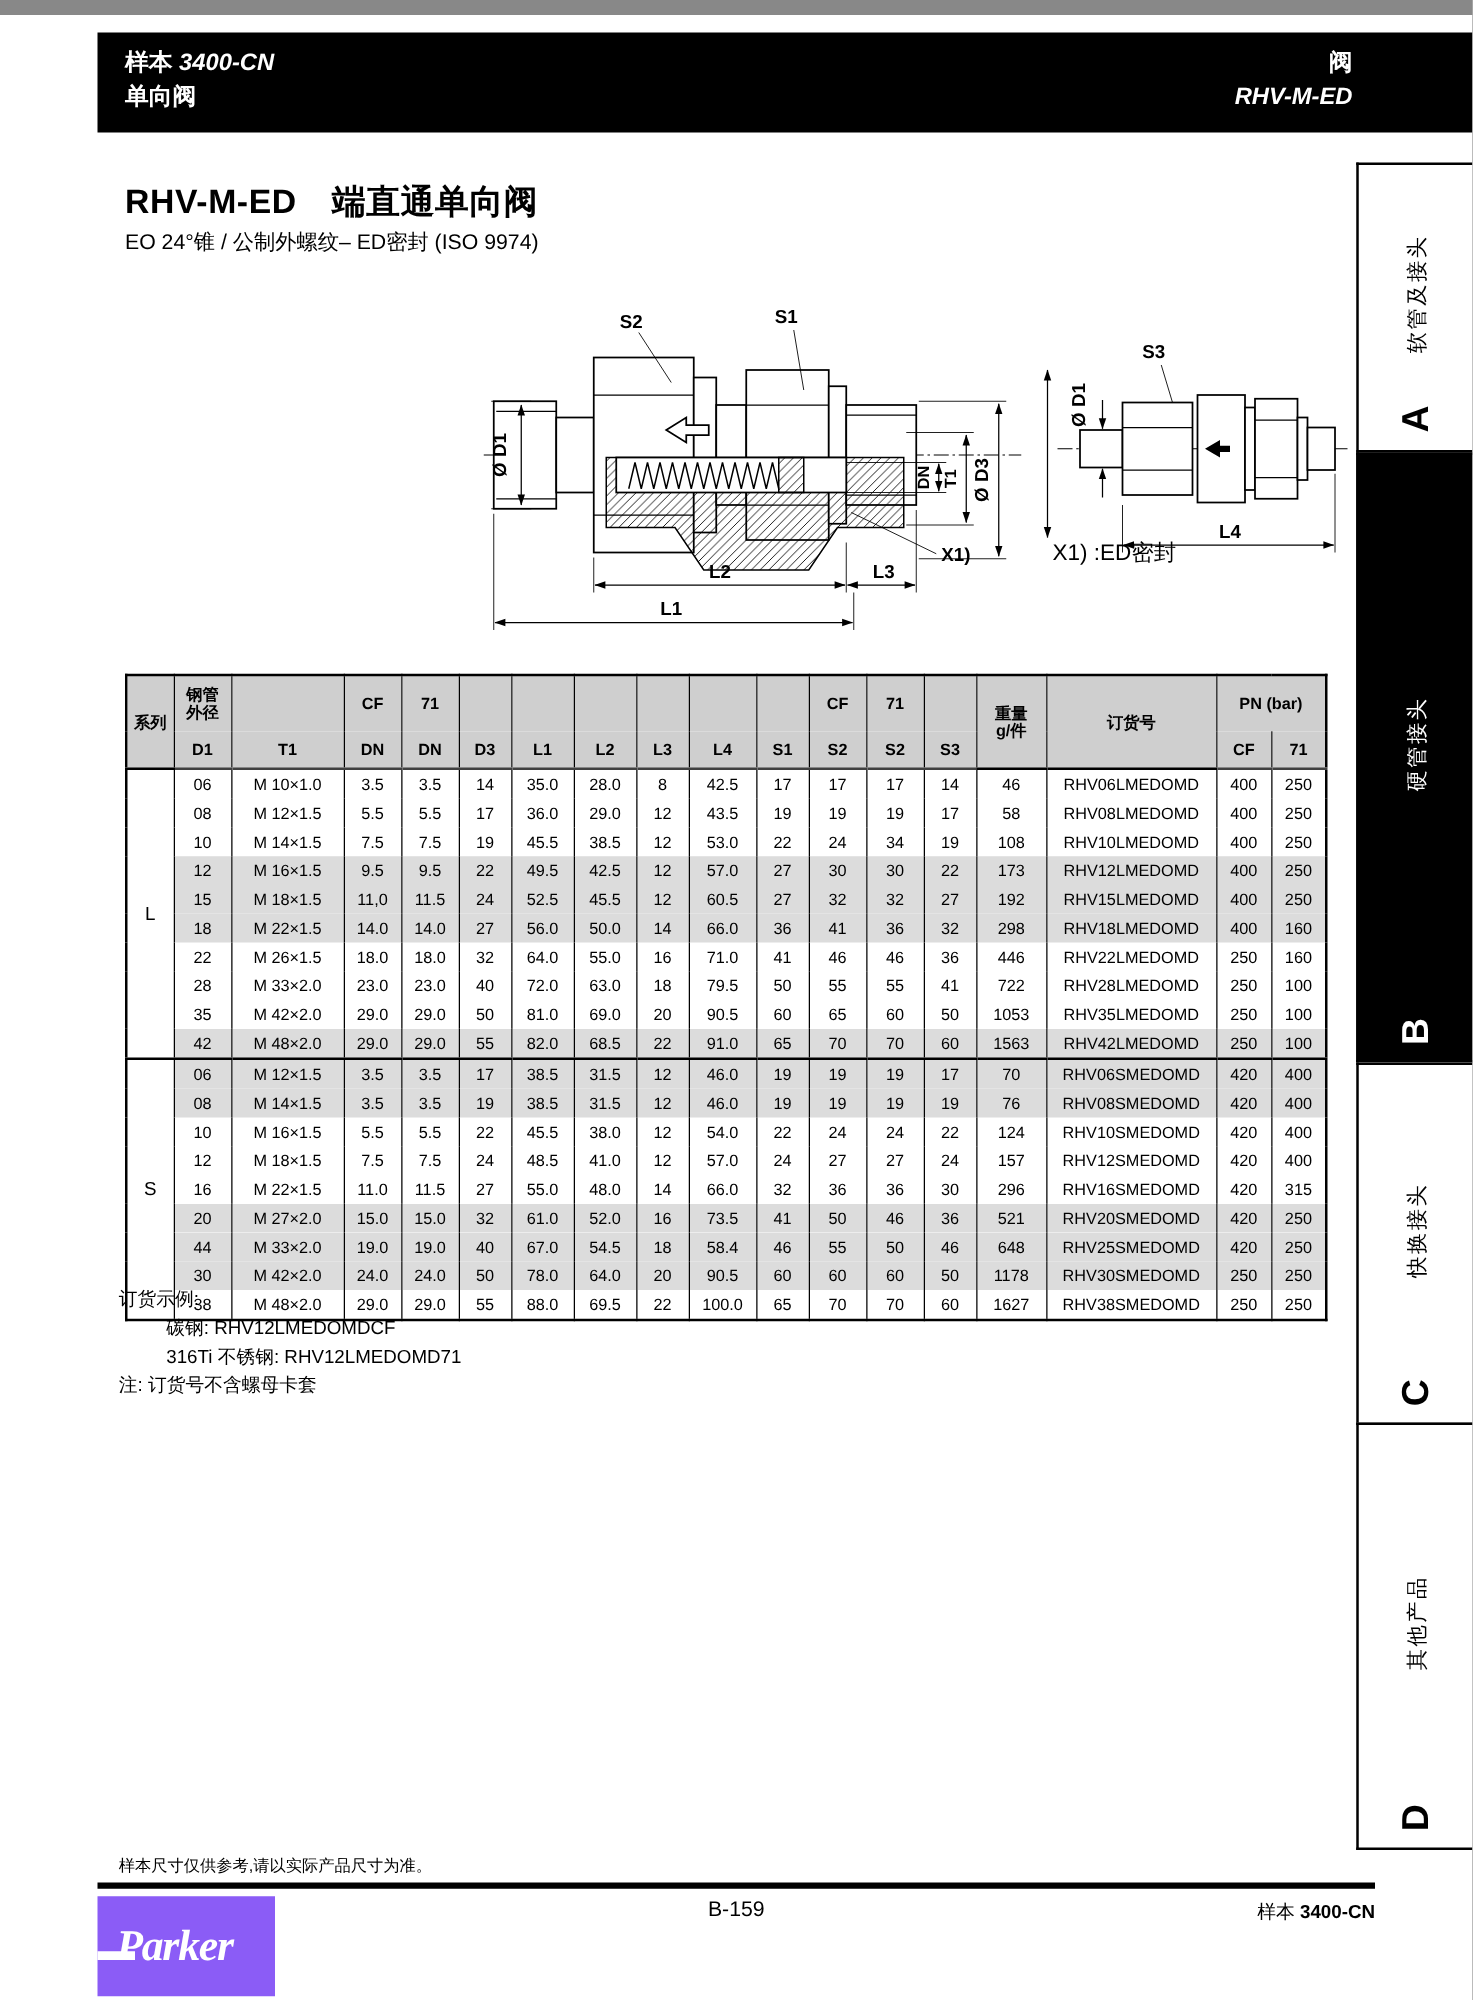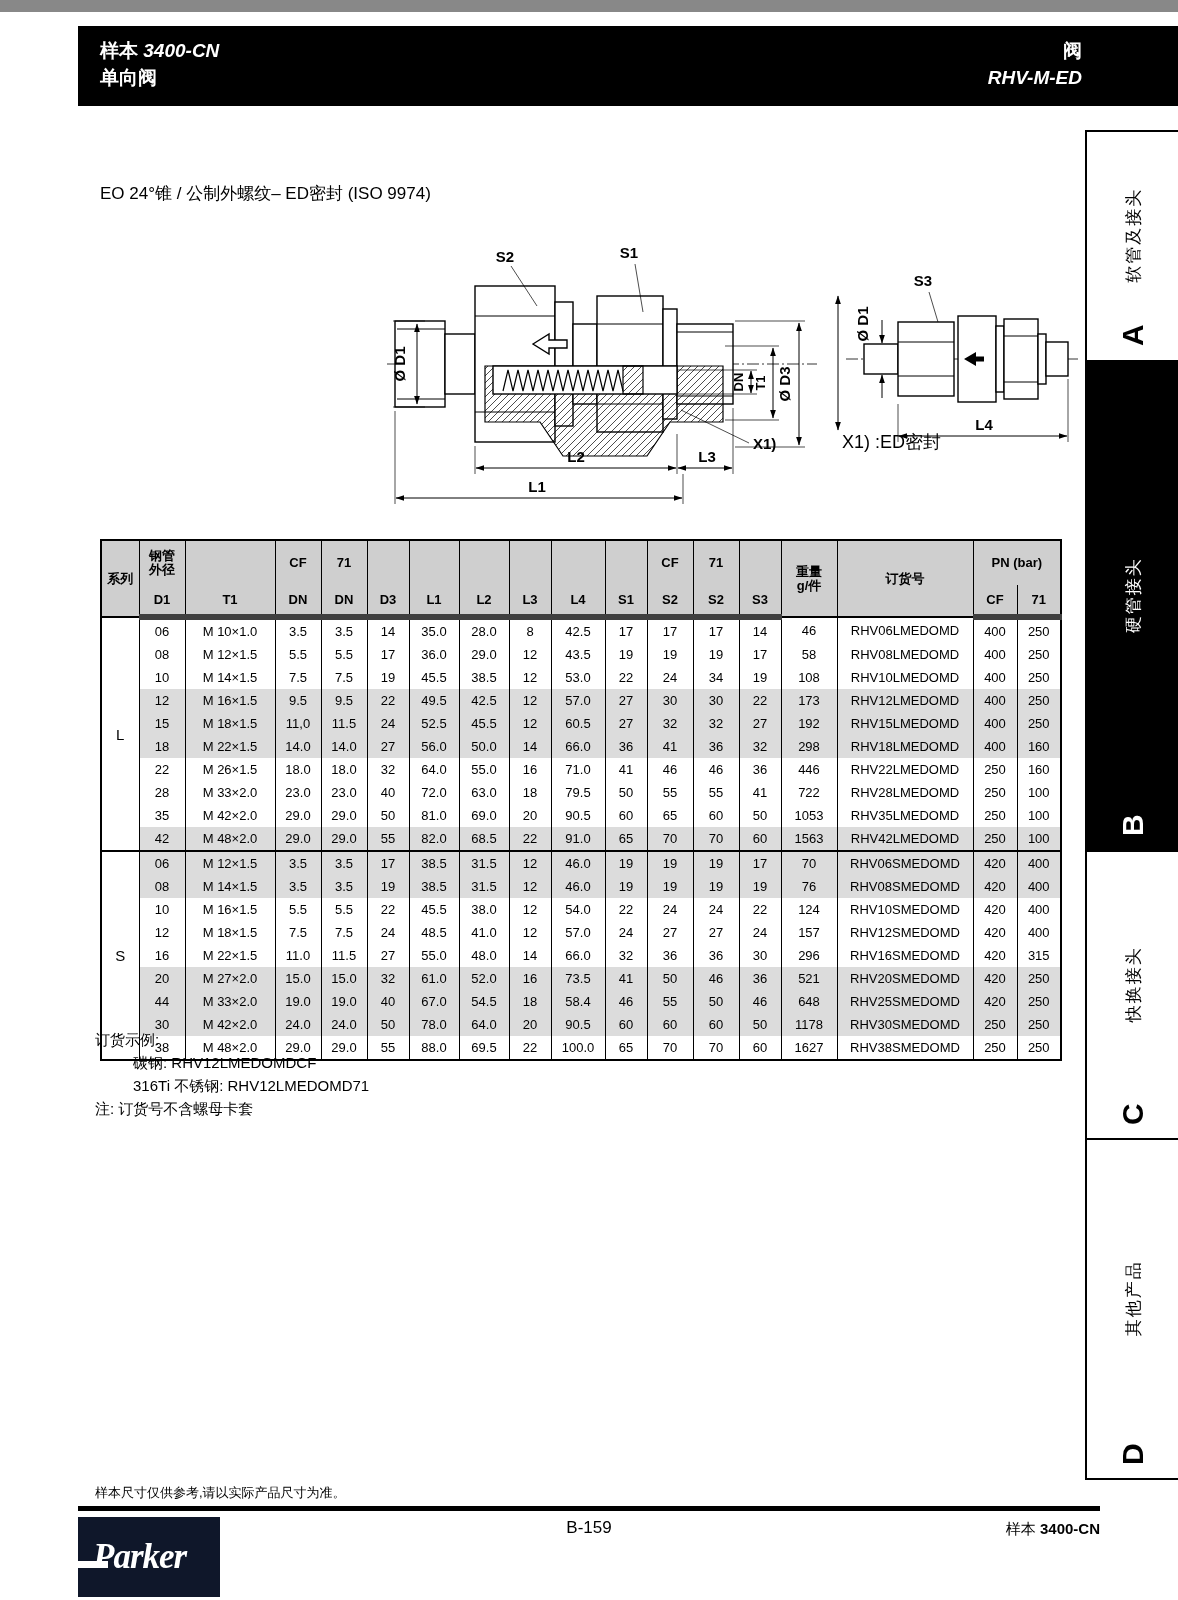--- a/index.html
+++ b/index.html
@@ -28,36 +28,36 @@
   svg .ext { stroke:#000; stroke-width:.7; }
   svg .dlabel { font-family:"Liberation Sans",sans-serif; font-size:15px; font-weight:bold; fill:#000; }
   svg .dlabel-s { font-family:"Liberation Sans",sans-serif; font-size:13px; font-weight:bold; fill:#000; }
   .aux-note { position:absolute; left:842px; top:418px; font-size:18px; }
   
   .spec { position:absolute; left:100px; top:527px; }
   table { border-collapse:collapse; table-layout:fixed; width:960px; border:2px solid #000; }
   th, td { border-right:1px solid #000; text-align:center; padding:0 1px; font-size:13px; overflow:hidden; }
   thead th { background:#cfcfcf; font-weight:bold; white-space:pre-line; vertical-align:middle; line-height:14px; }
   tr.h1 th { height:44px; }
-  tr.h2 th { height:29px; border-bottom:6px solid #404040; }
+  tr.h2 th { height:29px; border-bottom:2px solid #404040; }
   th.rs { border-bottom:2px solid #000; }
   tbody td { height:23px; line-height:23px; white-space:nowrap; }
   tr.band td { background:#dcdcdc; }
   td.series-cell { background:#fff !important; font-size:15px; }
   tr.series-sep td { border-top:2px solid #000; }
   
   .notes { position:absolute; left:95px; top:1016px; font-size:15px; line-height:23px; }
   .notes .indent { margin-left:38px; }
   
   .disclaimer { position:absolute; left:95px; top:1472px; font-size:13px; }
   .footer-rule { position:absolute; left:78px; top:1494px; width:1022px; height:5px; background:#000; }
   .page-number { position:absolute; left:489px; top:1506px; width:200px; text-align:center; font-size:17px; }
   .footer-catalog { position:absolute; left:880px; top:1508px; width:220px; text-align:right; font-size:15px; }
   .footer-catalog b { font-weight:bold; }
-  .logo { position:absolute; left:78px; top:1505px; width:142px; height:80px; background:#0f172a; }
+  .logo { position:absolute; left:78px; top:1505px; width:142px; height:80px; background:#8b5cf6; }
   .logo .bar { position:absolute; left:0; top:44px; width:30px; height:7px; background:#fff; }
   .logo .word { position:absolute; left:15px; top:20px; color:#fff; font-size:35px; font-weight:bold; font-style:italic; letter-spacing:-1px; font-family:"Liberation Serif",serif; }
   
   .tab { position:absolute; left:1085px; width:93px; box-sizing:border-box; border:2px solid #000; border-right:none; background:#fff; }
   .tab-a { top:118px;  height:232px; }
   .tab-b { top:350px;  height:488px; background:#000; color:#fff; }
   .tab-c { top:838px;  height:290px; }
   .tab-d { top:1126px; height:342px; }
   .tab-inner { position:absolute; left:50%; top:50%; transform:translate(-50%,-50%) rotate(-90deg); display:flex; align-items:center; white-space:nowrap; }
   .tab-a .tab-inner { width:200px; }
@@ -76,20 +76,23 @@
     <div class="tl">
       <div><span>样本</span> <span class="ital">3400-CN</span></div>
       <div>单向阀</div>
     </div>
     <div class="tr">
       <div>阀</div>
       <div class="ital">RHV-M-ED</div>
     </div>
   </div>
 
+  <div class="title">
+    <span class="ital-no">RHV-M-ED</span><span class="t-name">端直通单向阀</span>
+  </div>
   <div class="subtitle">EO 24°锥 / 公制外螺纹– ED密封 (ISO 9974)</div>
 
   <div class="drawing-wrap" style="left:385px; top:212px;">
     <svg width="440" height="290" viewBox="0 0 440 290">
       <defs>
         <marker id="ar" viewBox="0 0 10 8" markerWidth="9" markerHeight="7" refX="9.5" refY="4" orient="auto-start-reverse">
             <path d="M0,0.6 L10,4 L0,7.4 Z" fill="#000"></path>
           </marker>
         <pattern id="hh" width="7" height="7" patternUnits="userSpaceOnUse">
             <path d="M0,7 L7,0" stroke="#000" stroke-width="0.7"></path>

